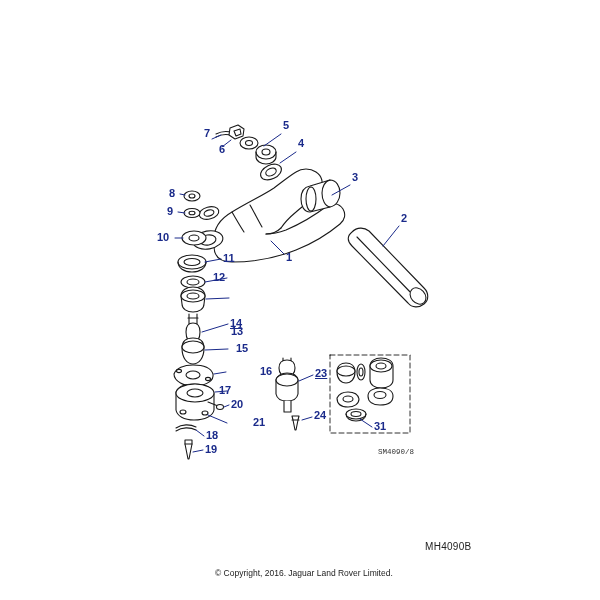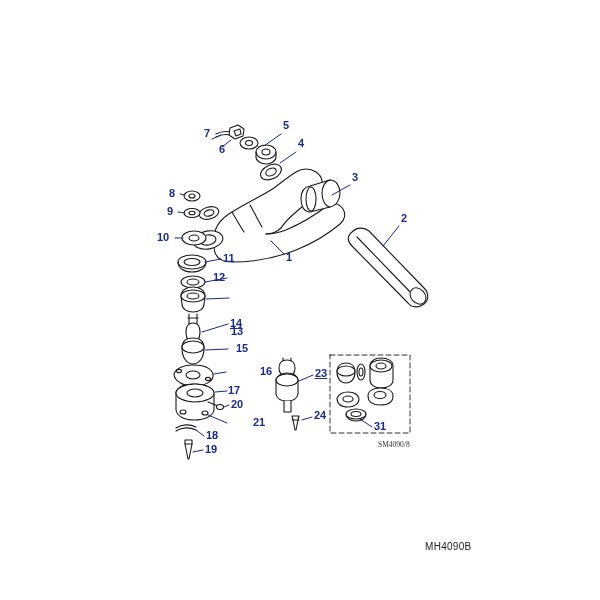--- a/index.html
+++ b/index.html
@@ -32,24 +32,25 @@
     position: absolute;
     font-family: "Liberation Sans", sans-serif;
     font-size: 11px;
     font-weight: bold;
     color: #1a2a8a;
     white-space: nowrap;
     line-height: 1;
   }
   .drawing-code {
     position: absolute;
-    font-family: Liberation Serif, serif;
+    font-family: Liberation Mono, monospace;
     font-size: 7.5px;
     color: #333333;
     white-space: nowrap;
+    margin-top: 8px;
   }
   .part-code {
     position: absolute;
     font-family: Liberation Sans, sans-serif;
     font-size: 10px;
     color: #222222;
     white-space: nowrap;
     letter-spacing: 0.3px;
   }
   .copyright {
@@ -232,27 +233,28 @@
   <div class="callout" style="left:204px; top:128px;">7</div>
   <div class="callout" style="left:169px; top:188px;">8</div>
   <div class="callout" style="left:167px; top:206px;">9</div>
   <div class="callout" style="left:157px; top:232px;">10</div>
   <div class="callout" style="left:223px; top:253px;">11</div>
   <div class="callout" style="left:213px; top:272px;">12</div>
   <div class="callout" style="left:231px; top:292px;margin-top:34px;">13</div>
   <div class="callout" style="left:230px; top:318px;text-decoration:underline;">14</div>
   <div class="callout" style="left:230px; top:343px;margin-left:6px;">15</div>
   <div class="callout" style="left:228px; top:366px;margin-left:32px;">16</div>
-  <div class="callout" style="left:228px; top:385px;text-align:center;">17</div>
+  <div class="callout" style="left:219px; top:385px;text-align:center;">17</div>
   <div class="callout" style="left:206px; top:430px;">18</div>
   <div class="callout" style="left:205px; top:444px;">19</div>
   <div class="callout" style="left:231px; top:399px;">20</div>
   <div class="callout" style="left:229px; top:417px;margin-left:24px;">21</div>
   <div class="callout" style="left:374px; top:421px;">31</div>
   <div class="callout" style="left:315px; top:368px;text-decoration:underline;">23</div>
   <div class="callout" style="left:314px; top:410px;">24</div>
 
   <div class="drawing-code" style="left:378px; top:440px;">SM4090/8</div>
 
   <div class="part-code" style="left:425px; top:541px;">MH4090B</div>
 
+  <div class="copyright" style="left:215px; top:568px;">© Copyright, 2016. Jaguar Land Rover Limited.</div>
 
 </div>
 
 </body></html>

